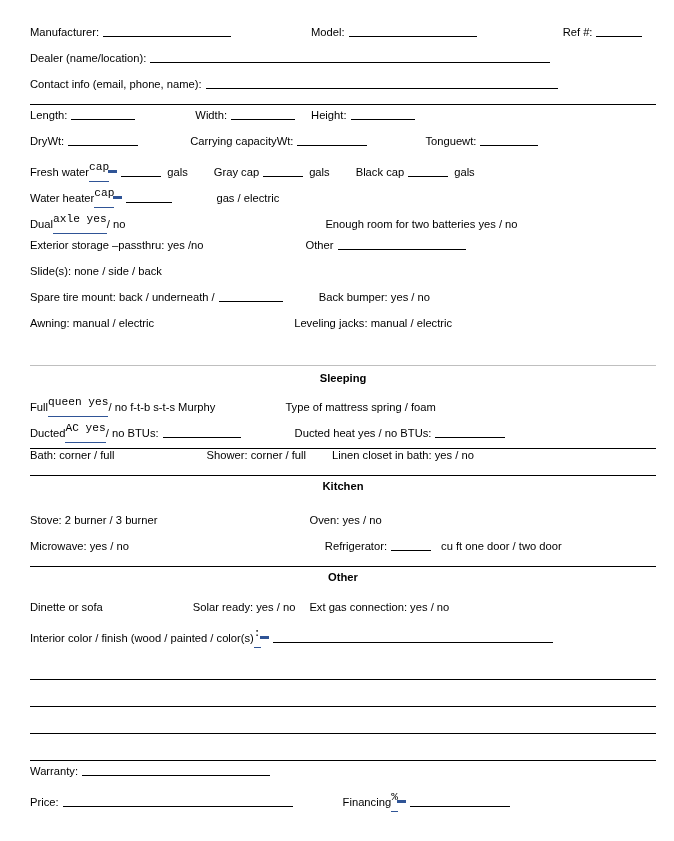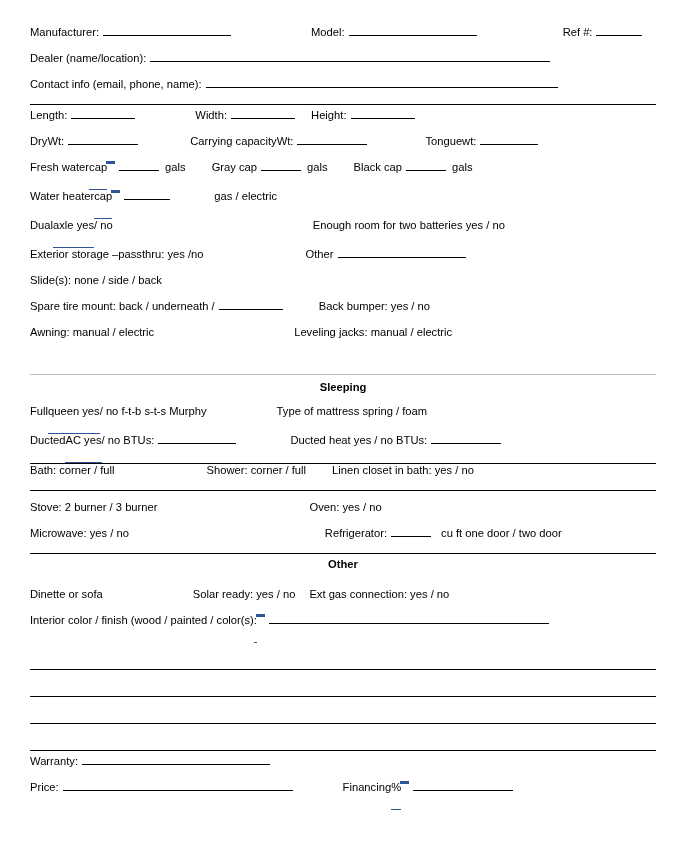--- a/index.html
+++ b/index.html
@@ -39,21 +39,21 @@
   
   .row.ruled {
     border-bottom: 1.3px solid #000000;
   }
   .row.ruled-gray {
     border-bottom: 1.3px solid #bfbfbf;
   }
   .cell {
     position: relative;
     display: inline-flex;
-    align-items: flex-start;
+    align-items: center;
     white-space: nowrap;
   }
   
   .fill {
     display: inline-block;
     border-bottom: 1.1px solid #000000;
     height: 0.82em;
     margin: 0 2px 0 4px;
     vertical-align: baseline;
   }
@@ -68,21 +68,22 @@
   .fill.w188 { width: 188px; }
   .fill.w230 { width: 230px; }
   .fill.w280 { width: 280px; }
   .fill.w352 { width: 352px; }
   .fill.w400 { width: 400px; }
 
   
   .blue-u {
     color: #000000;
     border-bottom: 1.4px solid #2f5496;
-    padding-bottom: 16px;
+    padding-bottom: 8px;
+    font-family: Liberation Mono, monospace;
   }
   .blue-caret {
     display: inline-block;
     width: 9px;
     height: 3px;
     background: #2f5496;
     vertical-align: 1px;
     margin-left: -1px;
   }
   
@@ -313,20 +314,23 @@
       <span class="gap" style="width:92px"></span>
       <span class="cell">
         <span>Shower:  corner / full</span>
       </span>
       <span class="gap" style="width:26px"></span>
       <span class="cell">
         <span>Linen closet in bath:  yes / no</span>
       </span>
     </div>
 
+    <div class="row center-row" style="margin-top:4px">
+      <span class="section-title">Kitchen</span>
+    </div>
 
     <div class="row" style="margin-top:10px">
       <span class="cell">
         <span>Stove:  2 burner / 3 burner</span>
       </span>
       <span class="gap" style="width:152px"></span>
       <span class="cell">
         <span>Oven:  yes / no</span>
       </span>
     </div>

